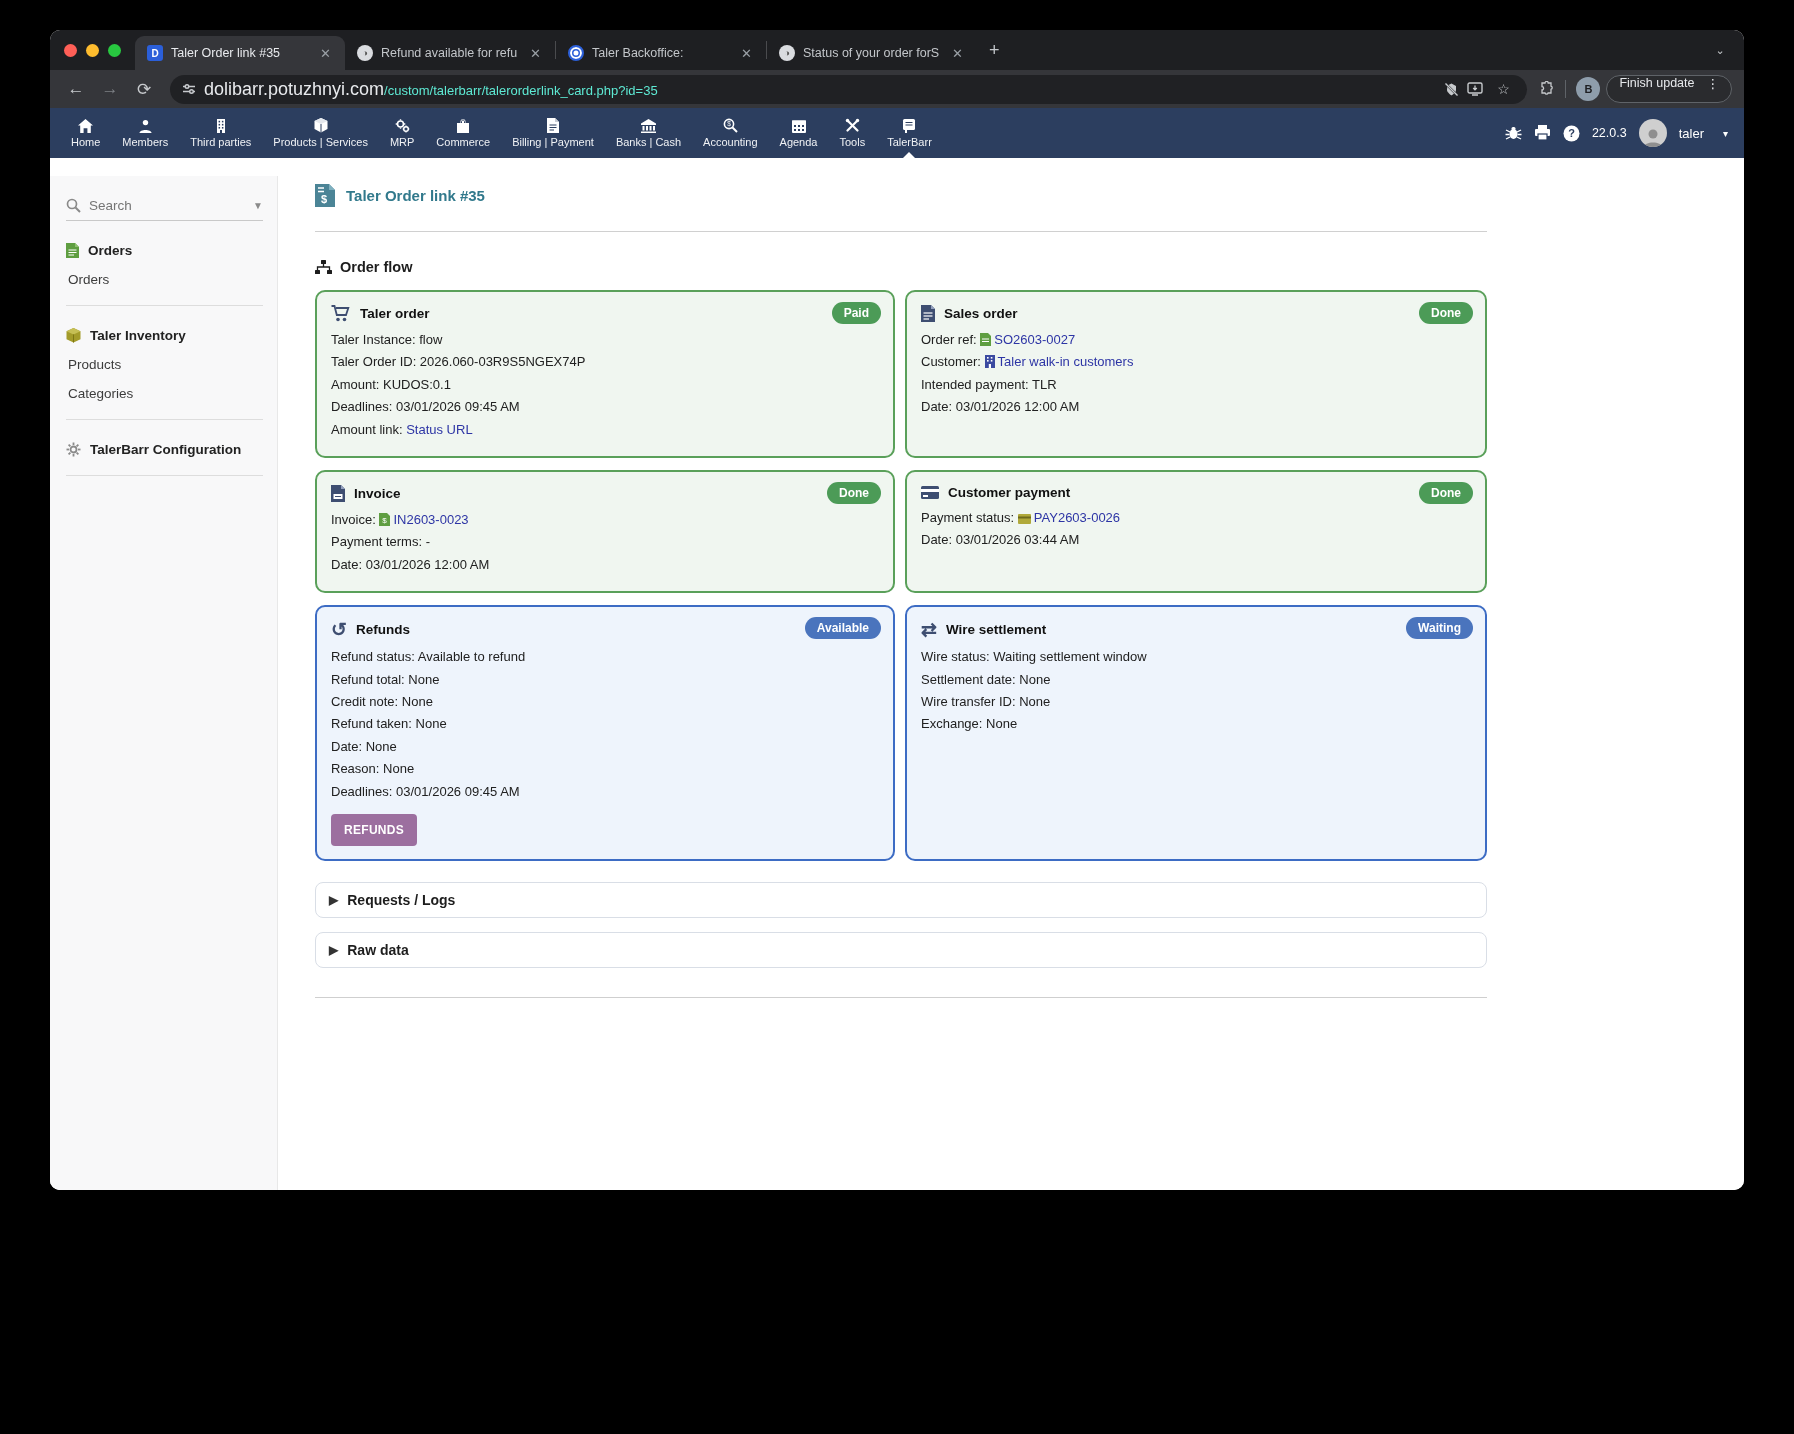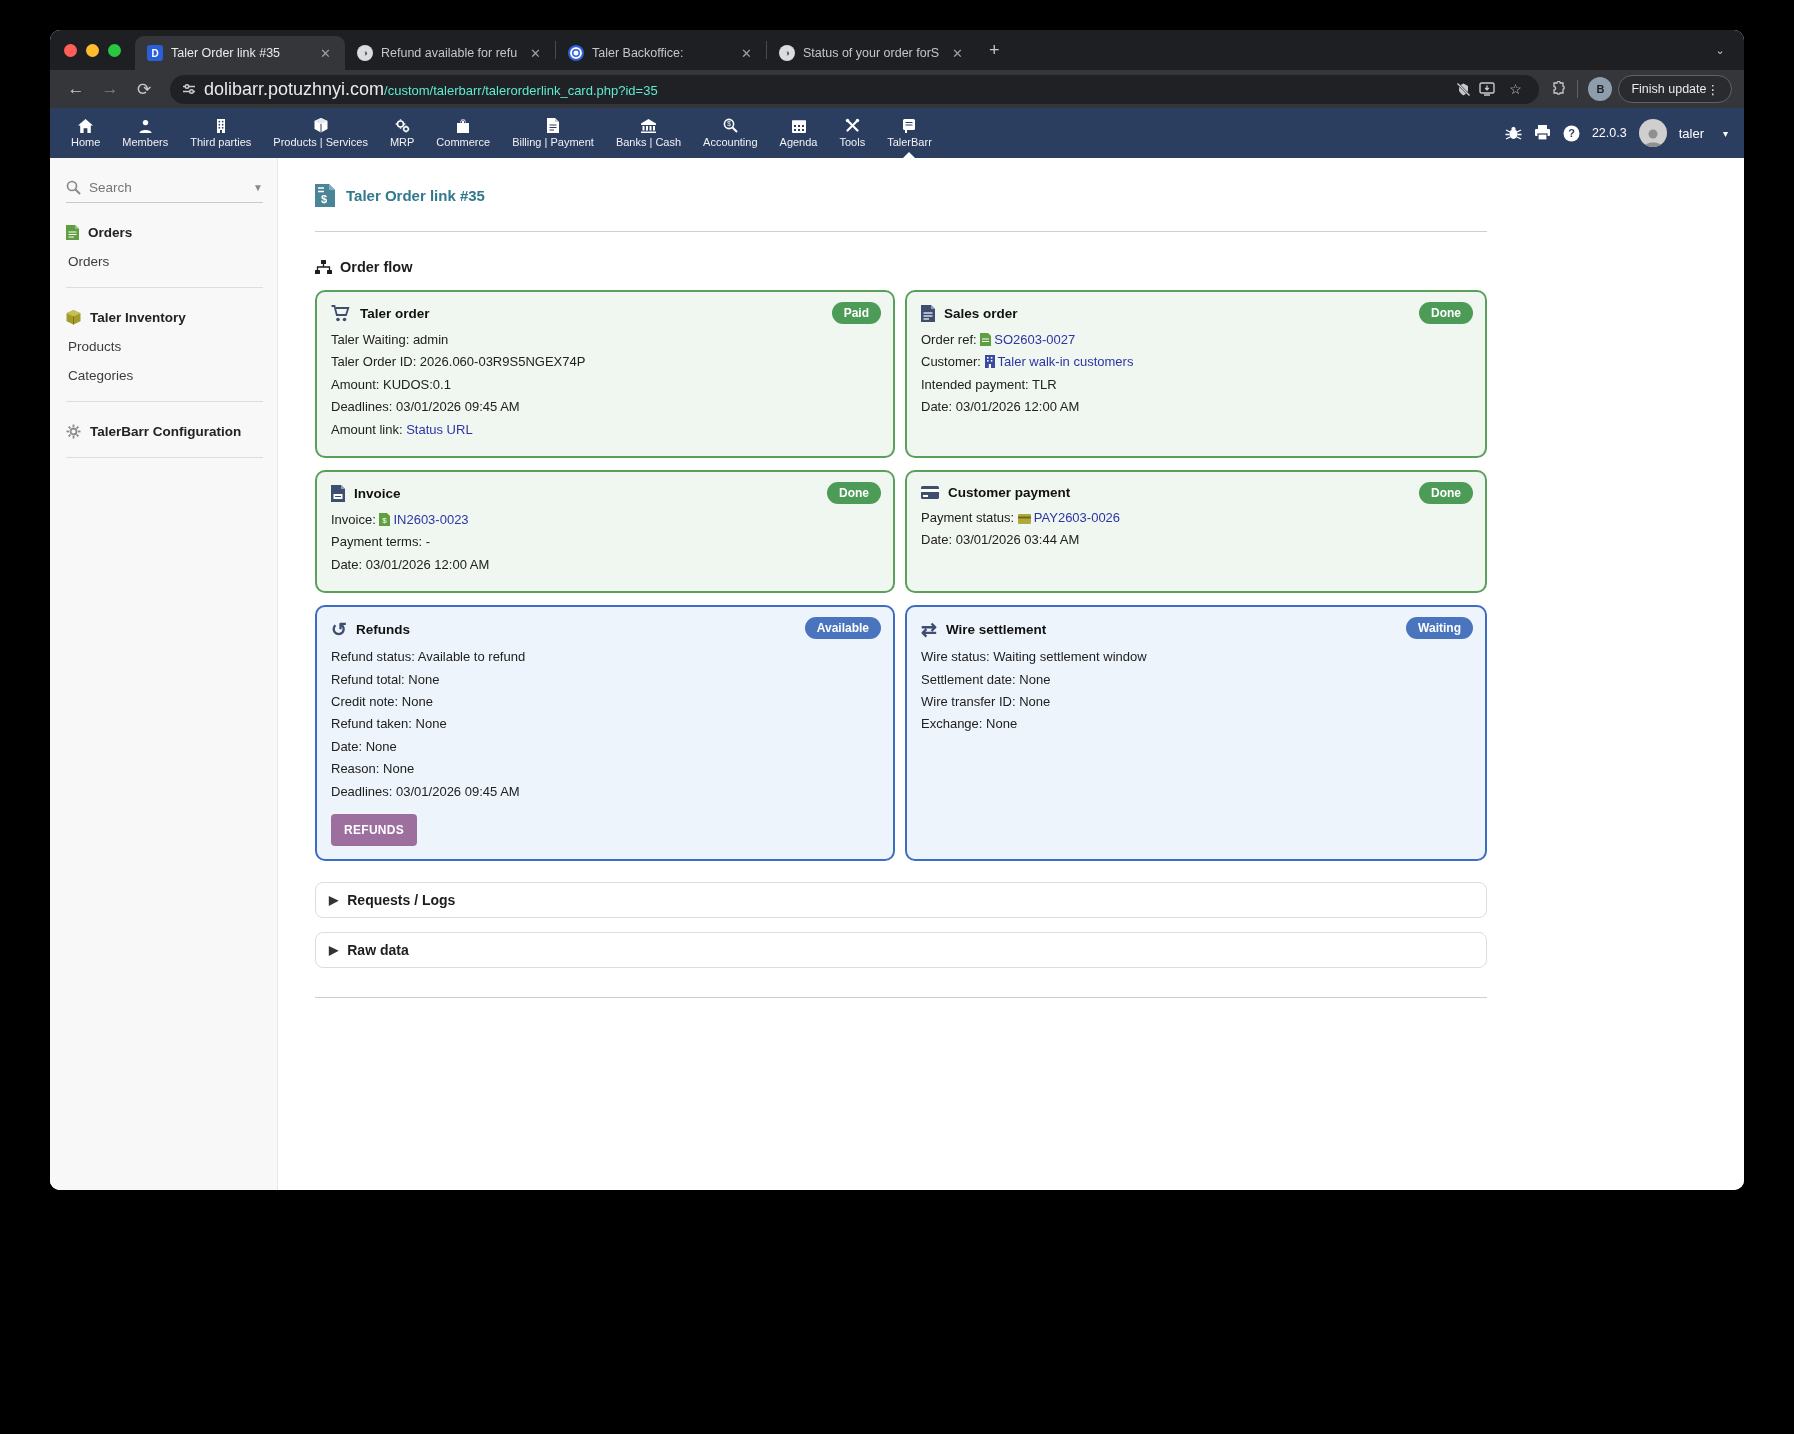--- a/index.html
+++ b/index.html
@@ -24,37 +24,37 @@
   .tabsearch { position:absolute; right:14px; top:10px; width:20px; height:20px; border-radius:50%; color:#c3c6ca; font-size:11px; display:flex; align-items:center; justify-content:center; }
 
   .toolbar { height:38px; background:#35363a; display:flex; align-items:center; padding:0 12px; gap:6px; }
   .navbtn { color:#c7cacd; font-size:17px; width:28px; height:28px; display:flex; align-items:center; justify-content:center; border-radius:50%; }
   .navbtn.dim { color:#7d8085; }
   .urlbox { flex:1; height:29px; background:#202124; border-radius:15px; display:flex; align-items:center; padding:0 12px; gap:8px; margin:0 6px; }
   .urlbox .host { color:#e8eaed; font-size:18px; }
   .urlbox .path { color:#5eead4; font-size:13px; }
   .url-text { flex:1; white-space:nowrap; overflow:hidden; }
   .tool-ic { color:#c7cacd; font-size:14px; width:24px; text-align:center; }
-  .chip { display:flex; align-items:center; gap:0; height:28px; padding:0 12px; border:1px solid #5f6368; border-radius:14px; color:#e8eaed; font-size:12.5px; background:#2a2b2e; }
+  .chip { display:flex; gap:12px; height:28px; padding:0 12px; border:1px solid #5f6368; border-radius:14px; color:#e8eaed; font-size:12.5px; background:#2a2b2e; }
   .avatar-b { width:24px; height:24px; border-radius:50%; background:#8e9dab; color:#1e1f22; font-size:11px; font-weight:bold; display:flex; align-items:center; justify-content:center; }
   .vsep { width:1px; height:18px; background:#5f6368; margin:0 4px; }
 
   
   .dnav { height:50px; background:#2c3e5f; display:flex; align-items:center; padding-left:10px; color:#f0f2f5; }
   .dnav-item { display:flex; flex-direction:column; align-items:center; justify-content:center; gap:3px; padding:0 11px; height:50px; position:relative; font-size:11px; }
   .dnav-item svg { display:block; }
   .dnav-item.active::after { content:""; position:absolute; bottom:0; left:50%; margin-left:-6px; border-left:6px solid transparent; border-right:6px solid transparent; border-bottom:6px solid #fff; }
   .dnav-right { margin-left:auto; display:flex; align-items:center; gap:12px; padding-right:16px; }
   .version { font-size:12.5px; color:#fff; }
   .user-avatar { width:28px; height:28px; border-radius:50%; background:#cfcfcf; overflow:hidden; display:flex; align-items:flex-end; justify-content:center; }
   .username { font-size:13px; color:#fff; display:flex; align-items:center; gap:19px; }
 
   
   .content { display:flex; height:1032px; background:#fff; }
-  .sidebar { width:228px; background:#f8f8f9; border-right:1px solid #e8e8e8; padding:22px 14px 0 16px; flex:0 0 228px; }
+  .sidebar { width:228px; background:#f8f8f9; border-right:1px solid #e8e8e8; padding:22px 14px 0 16px; flex:0 0 228px;margin-top:18px; }
   .search-row { display:flex; align-items:center; gap:8px; border-bottom:1px solid #c9c9c9; padding-bottom:7px; color:#9a9a9a; }
   .search-row input { border:none; outline:none; background:transparent; font-size:13.5px; color:#555; width:140px; font-family:"Liberation Sans",sans-serif; }
   .search-caret { margin-left:auto; color:#8a8a8a; font-size:10px; }
   .side-section { margin-top:22px; }
   .side-head { display:flex; align-items:center; gap:9px; font-weight:bold; font-size:13.5px; color:#222; }
   .side-link { font-size:13.5px; color:#3c3c3c; margin:14px 0 0 2px; }
   .side-div { border-bottom:1px solid #ddd; margin-top:18px; }
 
   .main { flex:1; padding:26px 0 0 37px; }
   .main-inner { width:1172px; }
@@ -422,21 +422,21 @@
           <div class="card greenish">
             <span class="badge g">Paid</span>
             <div class="card-head">
               <svg width="20" height="17" viewBox="0 0 20 17">
                   <path d="M0.5 1h3l2.3 9h9.2l2.3-7H5" fill="none" stroke="#3e4e71" stroke-width="1.8"></path>
                   <circle cx="7" cy="14.5" r="1.8" fill="#3e4e71"></circle>
                   <circle cx="13.5" cy="14.5" r="1.8" fill="#3e4e71"></circle>
                 </svg>
               <span>Taler order</span>
             </div>
-            <p>Taler Waiting: admin</p>
+            <p>Taler Instance: flow</p>
             <p>Taler Order ID: 2026.060-03R9S5NGEX74P</p>
             <p>Amount: KUDOS:0.1</p>
             <p>Deadlines: 03/01/2026 09:45 AM</p>
             <p><span>Amount link: </span><a href="#" class="dlink">Status URL</a></p>
           </div>
 
           <div class="card greenish">
             <span class="badge g">Done</span>
             <div class="card-head">
               <svg width="14" height="17" viewBox="0 0 14 17">

